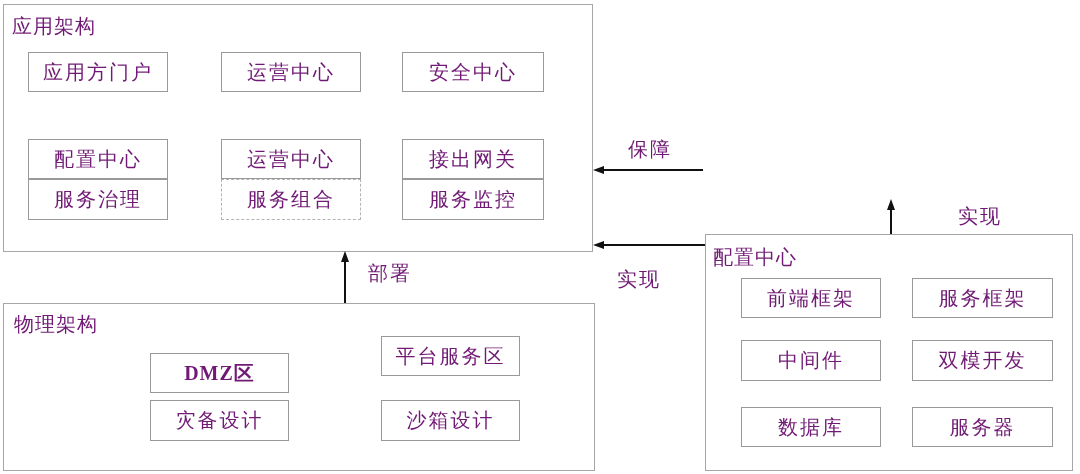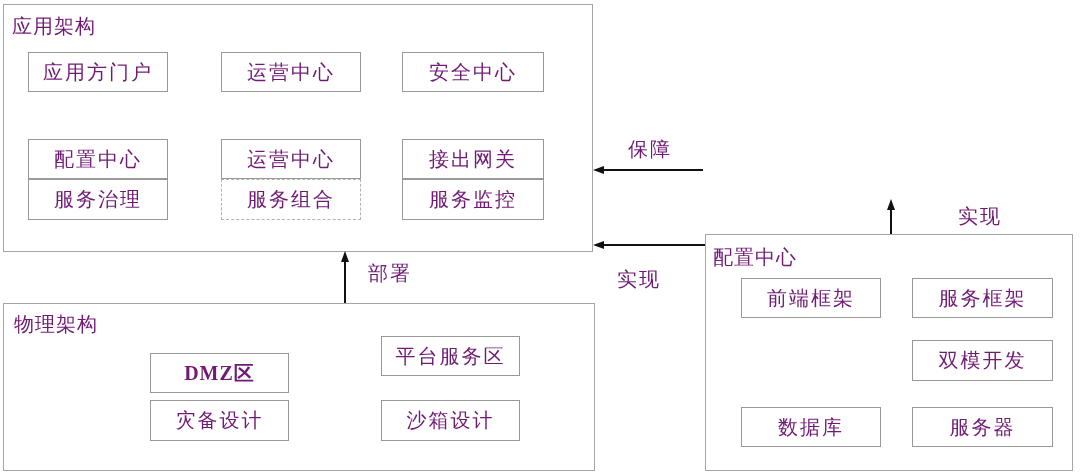--- a/index.html
+++ b/index.html
@@ -123,20 +123,21 @@
     <div class="node app-c1 app-r3">服务治理</div>
     <div class="node node--dashed app-c2 app-r3">服务组合</div>
     <div class="node app-c3 app-r3">服务监控</div>
   </div>
 
 
   <div class="group" id="grp-tech">
     <div class="group-title">配置中心</div>
     <div class="node tech-c1 tech-r1">前端框架</div>
     <div class="node tech-c2 tech-r1">服务框架</div>
+    <div class="node tech-c1 tech-r2">中间件</div>
     <div class="node tech-c2 tech-r2">双模开发</div>
     <div class="node tech-c1 tech-r3">数据库</div>
     <div class="node tech-c2 tech-r3">服务器</div>
   </div>
 
   <div class="group" id="grp-phy">
     <div class="group-title">物理架构</div>
     <div class="node node--dmz phy-c1 phy-r1">DMZ区</div>
     <div class="node phy-c2 phy-r1">平台服务区</div>
     <div class="node phy-c1 phy-r2">灾备设计</div>

